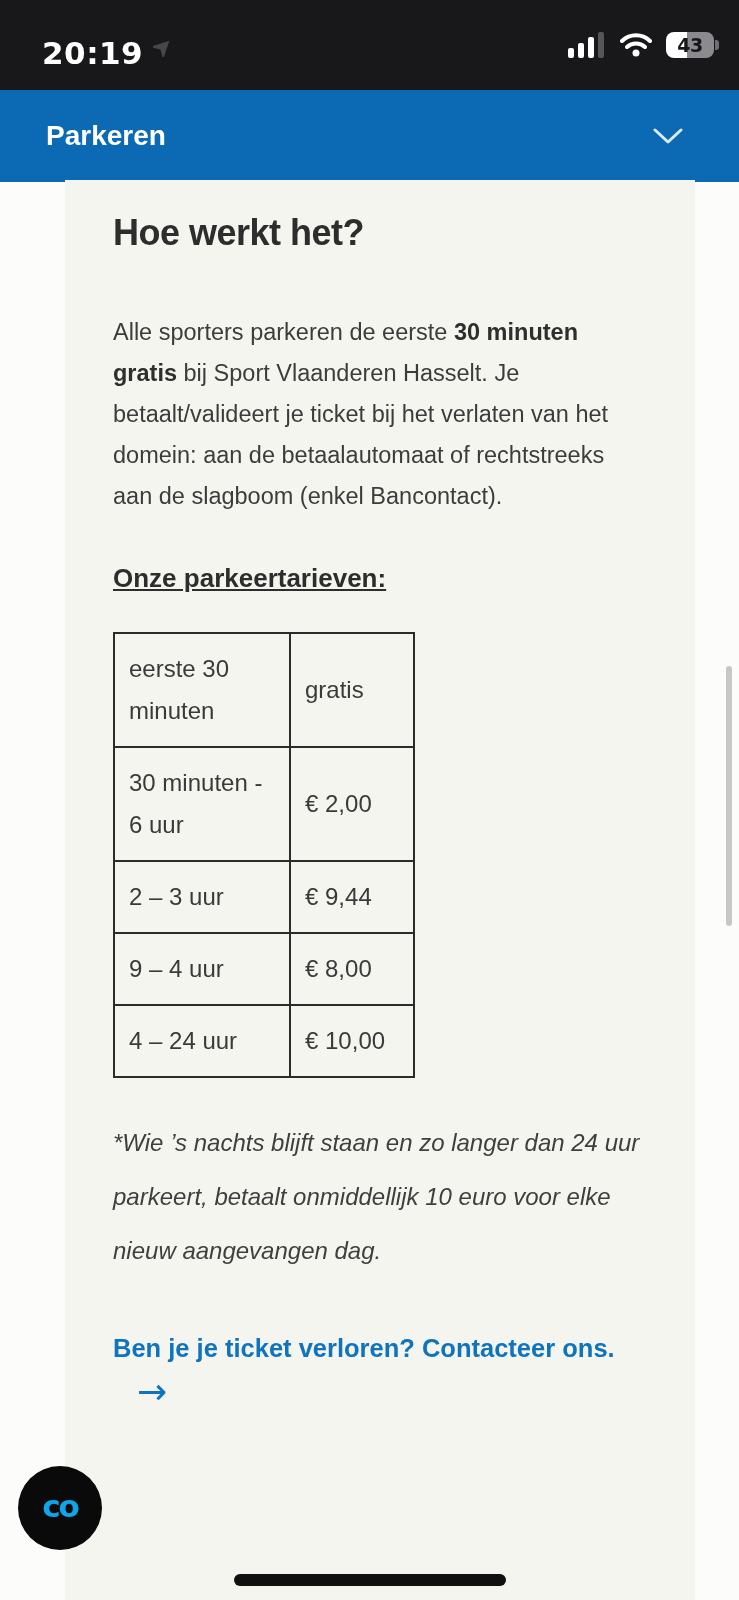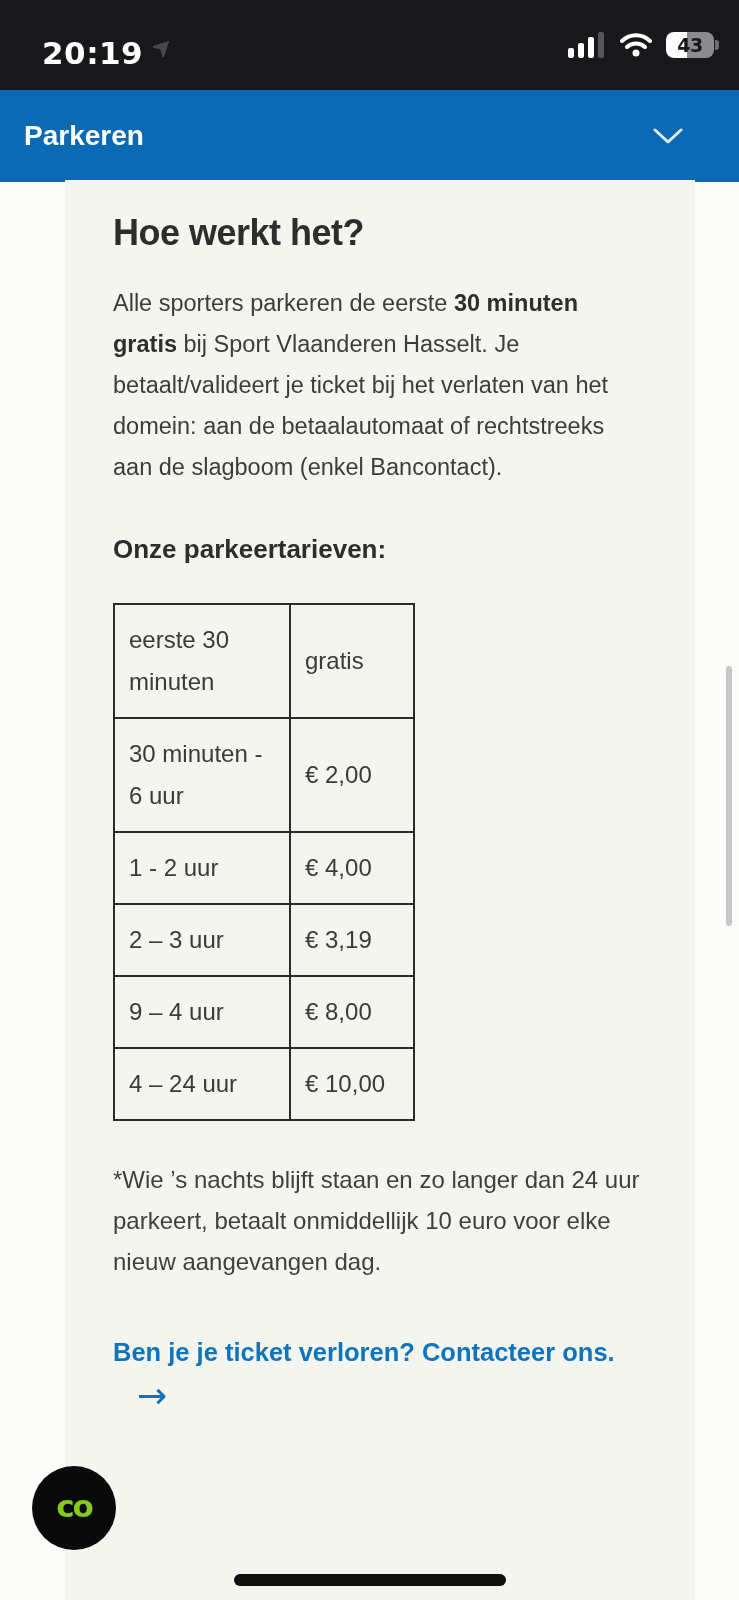--- a/index.html
+++ b/index.html
@@ -35,70 +35,70 @@
     font-size:19px; font-weight:700; color:#17171a;
     font-family:"DejaVu Sans", sans-serif; letter-spacing:-0.5px;
   }
   .battery-nub { width:4px; height:10px; background:#6e6e73; border-radius:0 3px 3px 0; margin-left:1px; }
 
   
   .app-header {
     position:absolute; top:90px; left:0; right:0; height:92px;
     background:#0b6ab3; color:#fff;
     display:flex; align-items:center; justify-content:space-between;
-    padding:0 56px 0 24px; cursor:pointer;
+    padding:0 56px 0 46px; cursor:pointer;
   }
   .app-header .title { font-size:28px; font-weight:700; }
 
   
   .panel {
     position:absolute; left:65px; top:180px; width:630px; height:1420px;
     background:#f5f5f0; color:#3a3a3a;
     padding:14px 50px 0 48px;
   }
   .panel h1 {
     margin-top:18px; font-size:36px; font-weight:700; color:#2d2d2d;
     letter-spacing:-0.5px;
   }
   .panel p.intro {
-    margin-top:29px; font-size:23.5px; line-height:41px; color:#3c3c3c;
+    margin-top:58px; font-size:23.5px; line-height:41px; color:#3c3c3c;
   }
   .panel p.intro b { color:#2e2e2e; }
-  .panel h2 { margin-top:46px; font-size:26px; font-weight:700; color:#2d2d2d; }
+  .panel h2 { margin-top:46px; font-size:26px; font-weight:700; color:#2d2d2d;text-decoration:underline; }
 
   table.rates { margin-top:38px; border-collapse:collapse; }
   table.rates td {
     border:2px solid #2b2b2b; font-size:24px; line-height:42px;
     padding:14px 14px; vertical-align:middle; color:#3a3a3a;
   }
   td.c-label { width:176px; }
   td.c-value { width:124px; }
 
   .footnote {
-    margin-top:38px; font-size:24px; line-height:41px;
+    margin-top:38px; font-style:italic; font-size:24px; line-height:54px;
     color:#3f3f3f;
   }
   .contact-link {
     display:block; margin-top:56px; color:#0f73bd; font-weight:700;
     font-size:25.5px; text-decoration:none; cursor:pointer;
   }
   .arrow-glyph {
     display:inline-block; margin:8px 0 0 24px; color:#0f73bd;
     font-size:36px; cursor:pointer; font-family:"DejaVu Sans", sans-serif;
   }
 
   
   .scrollbar-thumb {
     position:absolute; right:7px; top:666px; width:6px; height:260px;
     background:#c7c7c7; border-radius:3px;
   }
   .fab {
-    position:absolute; left:32px; top:1466px; width:84px; height:84px;
+    position:absolute; left:18px; top:1466px; width:84px; height:84px;
     border-radius:50%; background:#0a0a0a; border:none; cursor:pointer;
-    color:#84cc16; display:flex; align-items:center; justify-content:center;
+    color:#0ea5e9; display:flex; align-items:center; justify-content:center;
   }
   .fab span {
     font-family:"DejaVu Sans", sans-serif; font-weight:700; font-size:31px;
     letter-spacing:-2px; margin-top:-4px;
   }
   .home-indicator {
     position:absolute; left:234px; top:1574px; width:272px; height:12px;
     border-radius:7px; background:#101010; cursor:grab;
   }
 </style>
@@ -151,26 +151,22 @@
       <tbody>
         <tr>
           <td class="c-label">eerste 30 minuten</td>
           <td class="c-value">gratis</td>
         </tr>
         <tr>
           <td class="c-label">30 minuten - 6 uur</td>
           <td class="c-value">€ 2,00</td>
         </tr>
         <tr>
-          <td class="c-label">1 - 2 uur</td>
-          <td class="c-value">€ 4,00</td>
-        </tr>
-        <tr>
           <td class="c-label">2 – 3 uur</td>
-          <td class="c-value">€ 3,19</td>
+          <td class="c-value">€ 9,44</td>
         </tr>
         <tr>
           <td class="c-label">9 – 4 uur</td>
           <td class="c-value">€ 8,00</td>
         </tr>
         <tr>
           <td class="c-label">4 – 24 uur</td>
           <td class="c-value">€ 10,00</td>
         </tr>
       </tbody>

